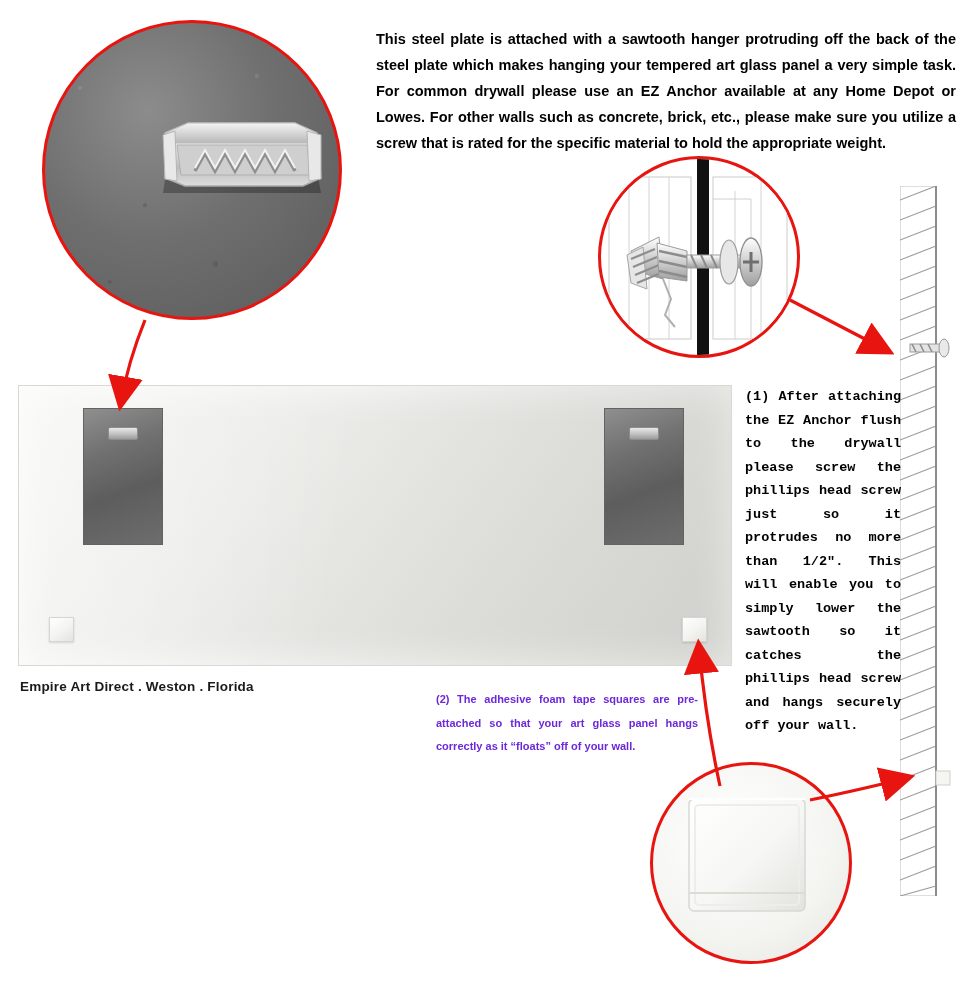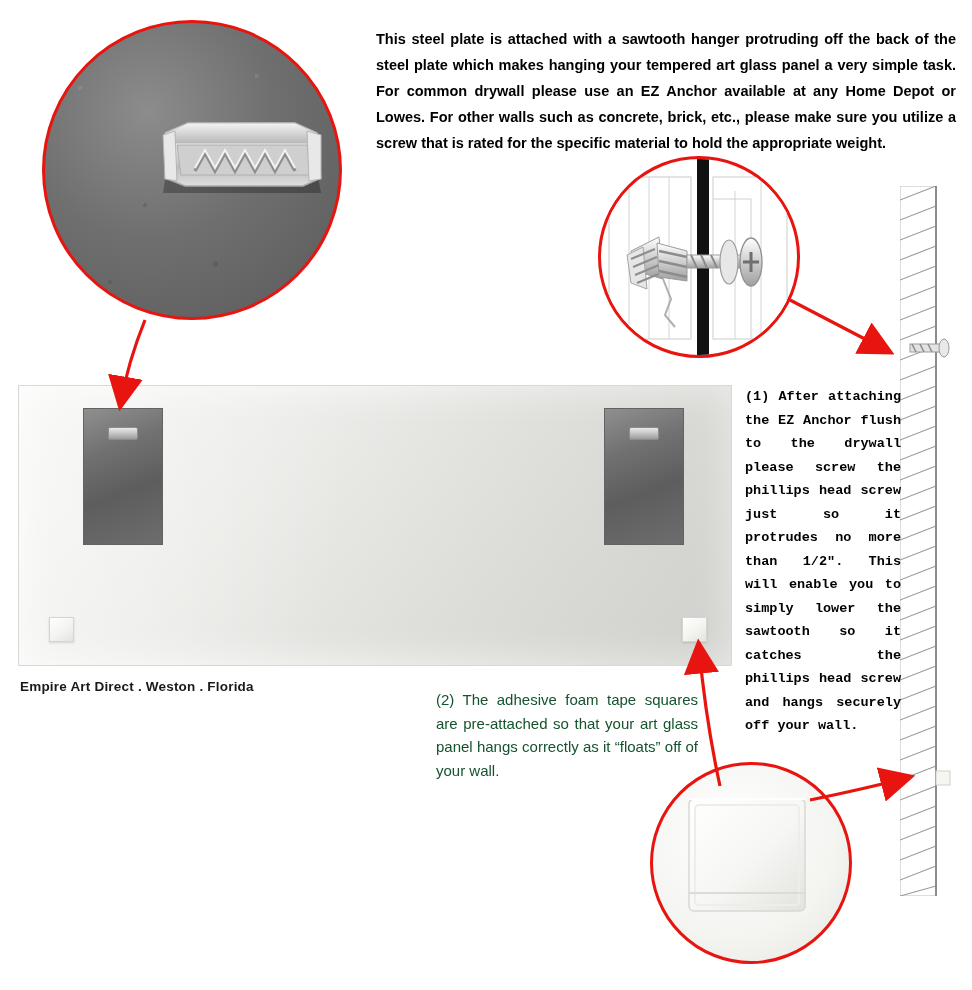--- a/index.html
+++ b/index.html
@@ -44,24 +44,24 @@
     text-align: justify;
     text-justify: inter-word;
     font-family: Liberation Mono, monospace;
   }
 
   .step2-text {
     position: absolute;
     left: 436px;
     top: 688px;
     width: 262px;
-    font-size: 15px;
-    font-weight: normal;
+    font-size: 11px;
+    font-weight: bold;
     line-height: 23.5px;
-    color: #14532d;
+    color: #6d28d9;
     text-align: justify;
     text-justify: inter-word;
   }
 
   .brand-text {
     position: absolute;
     left: 20px;
     top: 679px;
     font-size: 13.5px;
     font-weight: bold;

